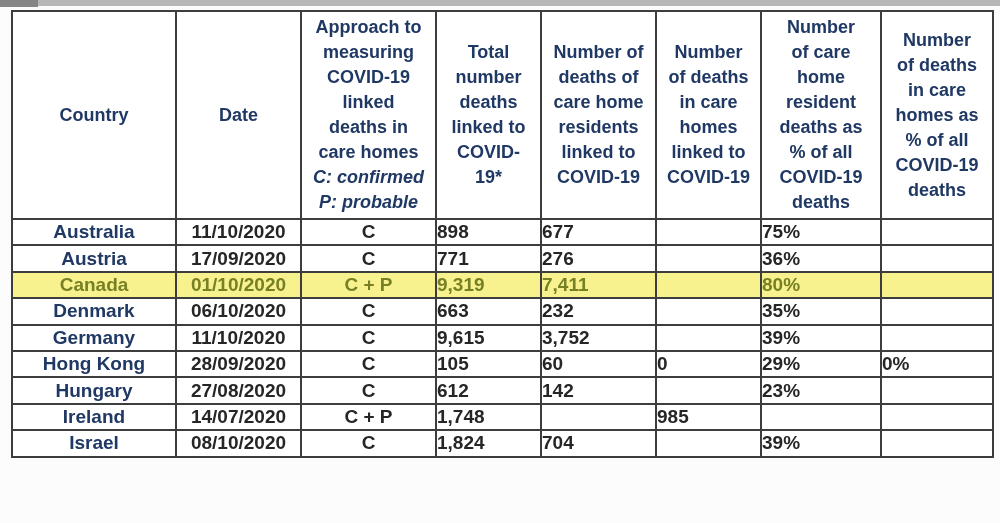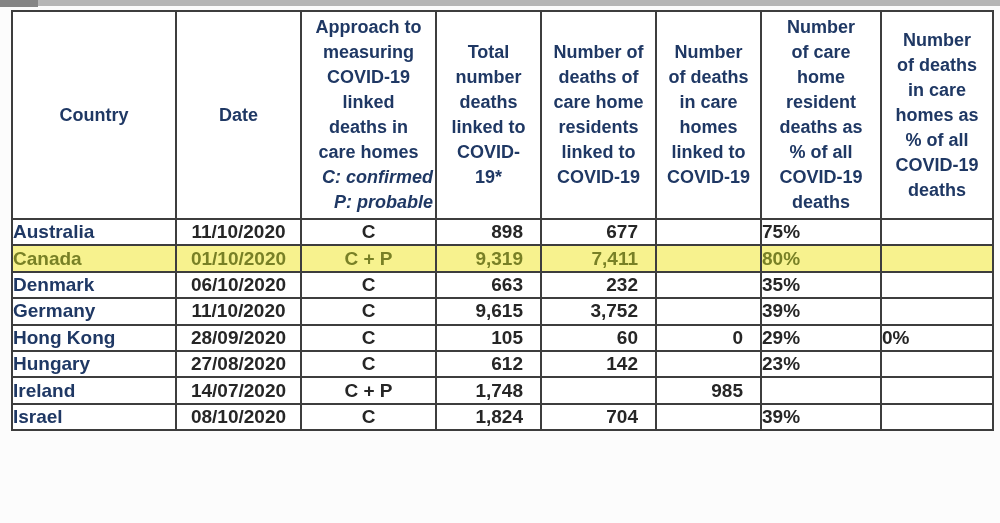--- a/index.html
+++ b/index.html
@@ -47,36 +47,36 @@
     background: #ffffff;
     color: var(--header-text);
     font-size: 18px;
     line-height: 25px;
     font-weight: 700;
     text-align: center;
     vertical-align: middle;
     white-space: pre-line;
     padding: 1px 2px;
   }
-  .hdr-legend { display: block; font-style: italic; white-space: pre-line; text-align: right; }
+  .hdr-legend { display: block; font-style: italic; white-space: pre-line; }
   .hdr-main { display: block; white-space: pre-line; }
 
   tbody tr { height: 26.4px; background: #ffffff; }
   .deaths-table td {
     color: var(--data-text);
     font-size: 19px;
     font-weight: 700;
     vertical-align: middle;
     padding: 0;
     white-space: nowrap;
   }
-  td.cell-country { text-align: left; color: var(--header-text); }
+  td.cell-country { text-align: center; color: var(--header-text); }
   td.cell-date    { text-align: center; }
   td.cell-approach{ text-align: center; }
-  td.cell-num     { text-align: right; padding-right: 17px; }
+  td.cell-num     { text-align: left; padding-right: 17px; }
   td.cell-pct     { text-align: left; }
 
   tbody tr.hl { background: var(--highlight-bg); }
   tbody tr.hl td { color: var(--highlight-text) !important; }
 </style>
 </head>
 <body>
 
 <div class="page">
   <div class="scan-bar"></div>
@@ -143,20 +143,30 @@
         <tr>
           <td class="cell-country">Australia</td>
           <td class="cell-date">11/10/2020</td>
           <td class="cell-approach">C</td>
           <td class="cell-num">898</td>
           <td class="cell-num">677</td>
           <td class="cell-num"></td>
           <td class="cell-pct">75%</td>
           <td class="cell-pct"></td>
         </tr>
+        <tr>
+          <td class="cell-country">Austria</td>
+          <td class="cell-date">17/09/2020</td>
+          <td class="cell-approach">C</td>
+          <td class="cell-num">771</td>
+          <td class="cell-num">276</td>
+          <td class="cell-num"></td>
+          <td class="cell-pct">36%</td>
+          <td class="cell-pct"></td>
+        </tr>
         <tr class="hl">
           <td class="cell-country">Canada</td>
           <td class="cell-date">01/10/2020</td>
           <td class="cell-approach">C + P</td>
           <td class="cell-num">9,319</td>
           <td class="cell-num">7,411</td>
           <td class="cell-num"></td>
           <td class="cell-pct">80%</td>
           <td class="cell-pct"></td>
         </tr>

